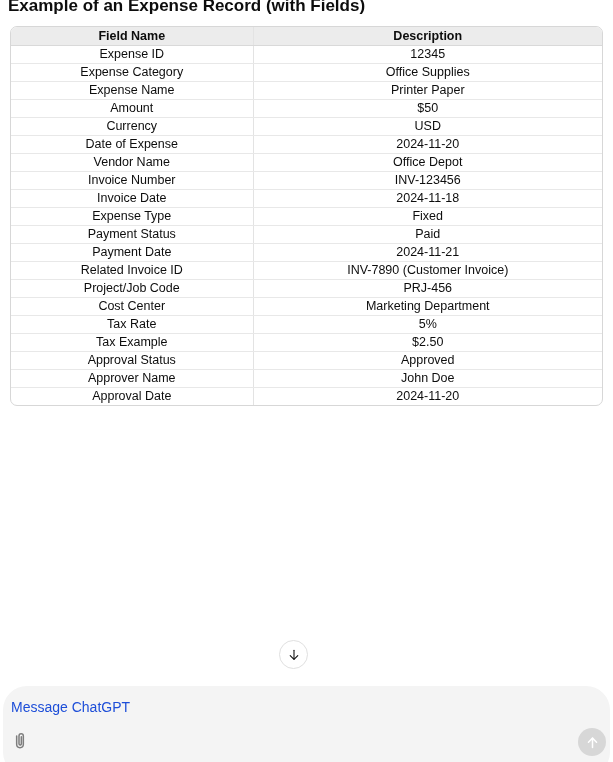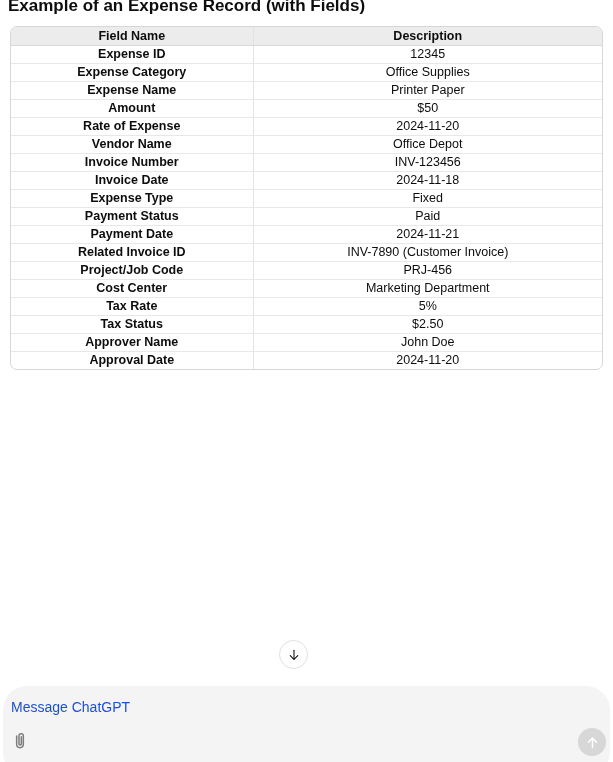--- a/index.html
+++ b/index.html
@@ -50,21 +50,21 @@
     background: #ececec;
     font-weight: 600;
     border-bottom: 1px solid #d9d9d9;
   }
   th:first-child, td:first-child {
     width: 242px;
     border-right: 1px solid #e3e3e3;
   }
   tbody td { border-bottom: 1px solid #e8e8e8; }
   tbody tr:last-child td { border-bottom: none; }
-  tbody td.field-name { font-weight: 700; margin-top: 39px; }
+  tbody td.field-name { font-weight: 400; margin-top: 39px; }
 
   
   .scroll-down {
     position: absolute;
     left: 279px;
     top: 640px;
     width: 29px;
     height: 29px;
     border-radius: 50%;
     background: #ffffff;
@@ -147,21 +147,25 @@
         </tr>
         <tr>
           <td class="field-name">Expense Name</td>
           <td>Printer Paper</td>
         </tr>
         <tr>
           <td class="field-name">Amount</td>
           <td>$50</td>
         </tr>
         <tr>
-          <td class="field-name">Rate of Expense</td>
+          <td class="field-name">Currency</td>
+          <td>USD</td>
+        </tr>
+        <tr>
+          <td class="field-name">Date of Expense</td>
           <td>2024-11-20</td>
         </tr>
         <tr>
           <td class="field-name">Vendor Name</td>
           <td>Office Depot</td>
         </tr>
         <tr>
           <td class="field-name">Invoice Number</td>
           <td>INV-123456</td>
         </tr>
@@ -191,22 +195,26 @@
         </tr>
         <tr>
           <td class="field-name">Cost Center</td>
           <td>Marketing Department</td>
         </tr>
         <tr>
           <td class="field-name">Tax Rate</td>
           <td>5%</td>
         </tr>
         <tr>
-          <td class="field-name">Tax Status</td>
+          <td class="field-name">Tax Example</td>
           <td>$2.50</td>
+        </tr>
+        <tr>
+          <td class="field-name">Approval Status</td>
+          <td>Approved</td>
         </tr>
         <tr>
           <td class="field-name">Approver Name</td>
           <td>John Doe</td>
         </tr>
         <tr>
           <td class="field-name">Approval Date</td>
           <td>2024-11-20</td>
         </tr>
       </tbody>

